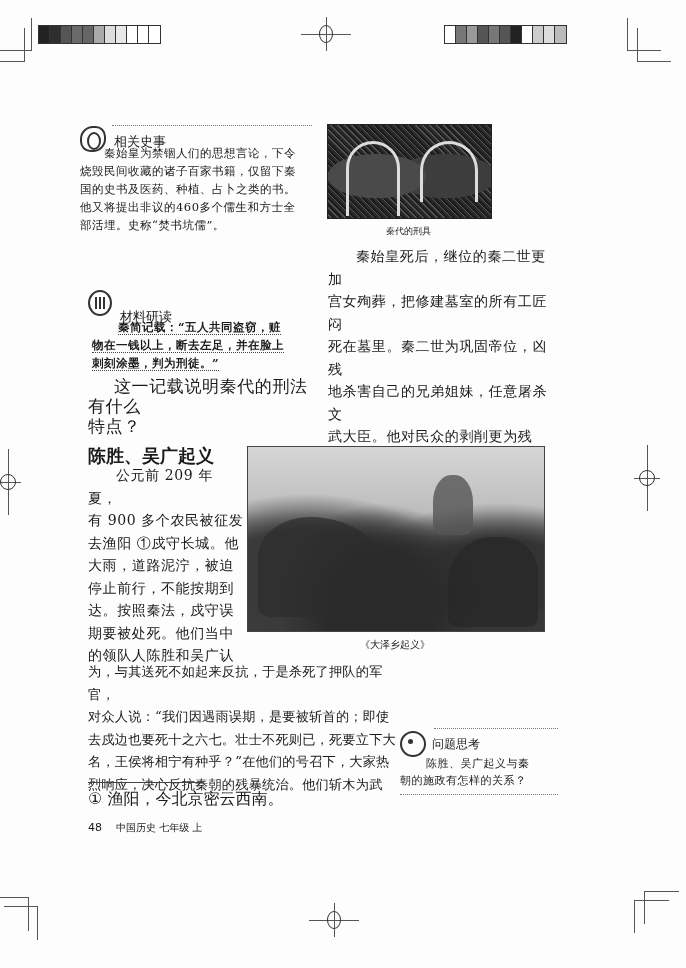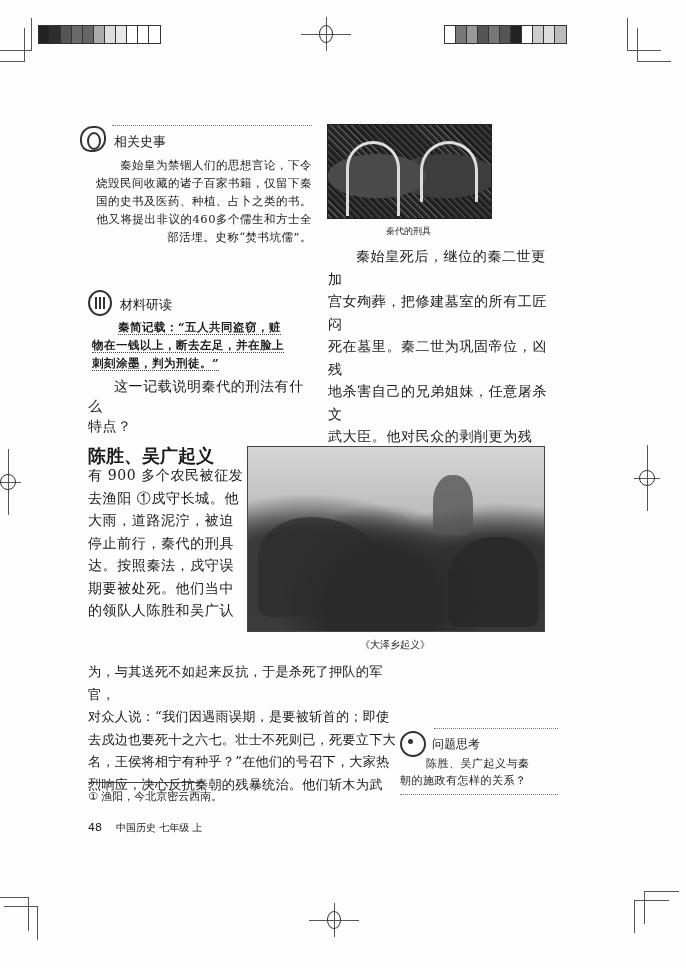--- a/index.html
+++ b/index.html
@@ -43,21 +43,21 @@
   }
   .arch { position: absolute; border: 3px solid #ddd; border-bottom: none; border-radius: 30px 30px 0 0; }
   .photo-uprising {
     background:
       radial-gradient(ellipse at 45% 85%, #2b2b2b 0 25%, transparent 45%),
       radial-gradient(ellipse at 20% 70%, #3a3a3a 0 25%, transparent 45%),
       radial-gradient(ellipse at 85% 70%, #333 0 20%, transparent 40%),
       linear-gradient(180deg, #d6d6d6 0%, #bdbdbd 35%, #6a6a6a 55%, #3a3a3a 100%);
     border: 1px solid #444;
   }
-  .footnote { font-family: "DejaVu Sans", sans-serif; font-size: 11px; }
+  .footnote { font-family: "DejaVu Sans", sans-serif; font-size: 16px; }
   .pagefoot { font-family: "DejaVu Sans", sans-serif; font-size: 11px; }
 </style>
 </head>
 <body>
 
 <div class="cbar" style="left:38px;" id="cbar-left">
     <span style="background: rgb(34, 34, 34);"></span>
     <span style="background: rgb(46, 46, 46);"></span>
     <span style="background: rgb(85, 85, 85);"></span>
     <span style="background: rgb(106, 106, 106);"></span>
@@ -112,21 +112,21 @@
     <div class="v"></div>
     <div class="o"></div>
   </div>
 
 <div class="abs" style="left:80px;top:122px;width:232px;">
   <div class="dotline" style="position:absolute;left:32px;top:3px;width:200px;"></div>
   <div class="icon-circle" style="left:0;top:4px;width:26px;height:26px;border-radius:50% 40% 50% 40%;">
     <div style="position:absolute;left:5px;top:4px;width:10px;height:14px;border:2px solid #333;border-radius:50%;"></div>
   </div>
   <div class="box-title" style="position:absolute;left:34px;top:11px;">相关史事</div>
-  <div class="box-body" style="position:absolute;left:0;top:34px;width:232px;text-align:right;">
+  <div class="box-body" style="position:absolute;left:0;top:22px;width:232px;">
     <div style="text-indent:24px;">秦始皇为禁锢人们的思想言论，下令</div>
     <div>烧毁民间收藏的诸子百家书籍，仅留下秦</div>
     <div>国的史书及医药、种植、占卜之类的书。</div>
     <div>他又将提出非议的460多个儒生和方士全</div>
     <div>部活埋。史称“焚书坑儒”。</div>
   </div>
 </div>
 
 <div class="abs photo-shackles" style="left:327px;top:124px;width:163px;height:93px;">
   <div class="arch" style="left:18px;top:16px;width:48px;height:72px;"></div>
@@ -143,39 +143,40 @@
   <div>并恣意挥霍，四处巡游，穷奢极欲，</div>
   <div>使人民处于无法生活的境地。</div>
 </div>
 
 <div class="abs" style="left:88px;top:290px;width:230px;">
   <div class="icon-circle" style="left:0;top:0;width:24px;height:26px;">
     <div style="position:absolute;left:5px;top:5px;width:2px;height:12px;background:#333;"></div>
     <div style="position:absolute;left:9px;top:5px;width:2px;height:12px;background:#333;"></div>
     <div style="position:absolute;left:13px;top:5px;width:2px;height:12px;background:#333;"></div>
   </div>
-  <div class="box-title" style="position:absolute;left:32px;top:6px;text-align:center;">材料研读</div>
+  <div class="box-title" style="position:absolute;left:32px;top:18px;text-align:center;">材料研读</div>
   <div class="box-body" style="position:absolute;left:4px;top:28px;width:230px;font-weight:bold;">
     <div style="text-indent:26px;"><span class="underlined">秦简记载：“五人共同盗窃，赃</span></div>
     <div><span class="underlined">物在一钱以上，断去左足，并在脸上</span></div>
     <div><span class="underlined">刺刻涂墨，判为刑徒。”</span></div>
   </div>
-  <div class="main-text" style="position:absolute;left:0;top:86px;width:230px;font-size:14px;line-height:20px;">
+  <div class="main-text" style="position:absolute;left:0;top:86px;width:230px;font-size:17px;line-height:20px;">
     <div style="text-indent:26px;">这一记载说明秦代的刑法有什么</div>
     <div>特点？</div>
   </div>
 </div>
 
 <div class="abs heading" style="left:88px;top:444px;">陈胜、吴广起义</div>
 
 <div class="abs main-text" style="left:88px;top:464px;width:158px;">
+  <div style="text-indent:28px;">公元前 209 年 夏，</div>
   <div>有 900 多个农民被征发</div>
   <div>去渔阳 ①戍守长城。他</div>
   <div>大雨，道路泥泞，被迫</div>
-  <div>停止前行，秦代的刑具</div>
+  <div>停止前行，不能按期到</div>
   <div>达。按照秦法，戍守误</div>
   <div>期要被处死。他们当中</div>
   <div>的领队人陈胜和吴广认</div>
 </div>
 
 <div class="abs photo-uprising" style="left:247px;top:446px;width:296px;height:184px;">
   <div style="position:absolute;left:185px;top:28px;width:40px;height:60px;background:#555;border-radius:45% 45% 20% 20%;opacity:.8;"></div>
   <div style="position:absolute;left:10px;top:70px;width:130px;height:100px;background:#2c2c2c;border-radius:40% 60% 10% 10%;opacity:.7;"></div>
   <div style="position:absolute;left:200px;top:90px;width:90px;height:90px;background:#262626;border-radius:50% 40% 10% 10%;opacity:.7;"></div>
 </div>

